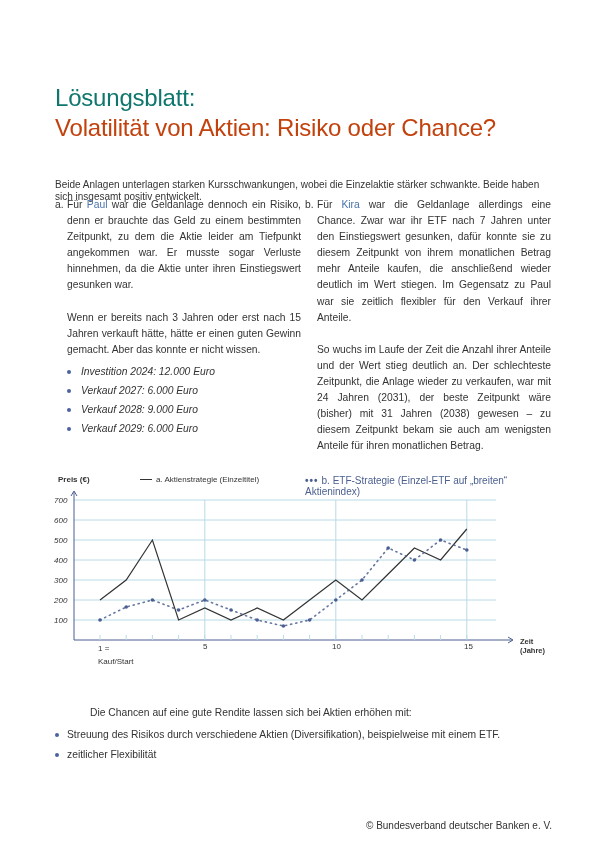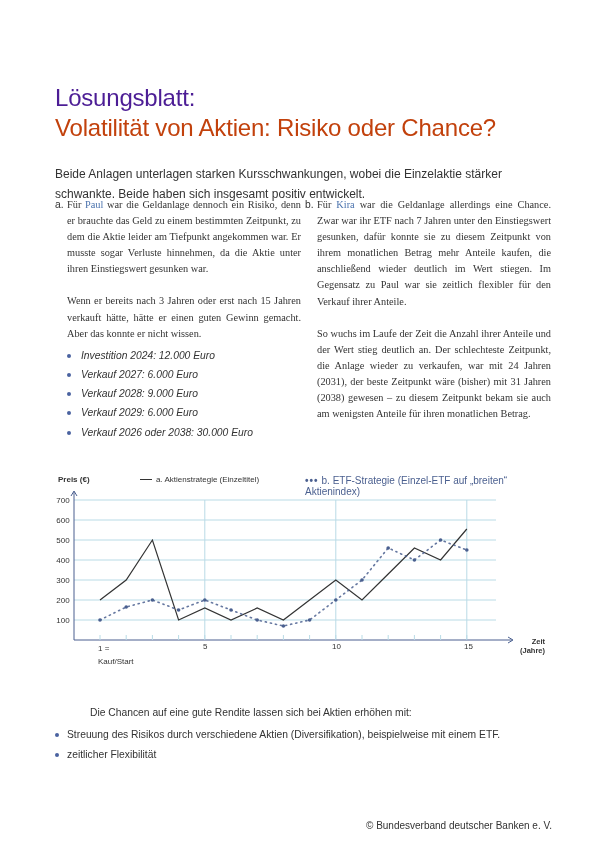--- a/index.html
+++ b/index.html
@@ -1,38 +1,38 @@
 <!DOCTYPE html>
 <html><head>
 <meta charset="utf-8">
 <style>
   * { box-sizing: border-box; margin: 0; padding: 0; }
   html, body { width: 600px; height: 857px; background: #ffffff; }
   body { font-family: "Liberation Sans", sans-serif; color: #222; position: relative; overflow: hidden; }
-  .title1 { position: absolute; left: 55px; top: 84px; font-size: 24px; color: #4c1d95; font-weight: normal; letter-spacing: -0.2px; text-align: right; }
+  .title1 { position: absolute; left: 55px; top: 84px; font-size: 24px; color: #0f766e; font-weight: normal; letter-spacing: -0.2px; text-align: right; }
   .title2 { position: absolute; left: 55px; top: 114px; font-size: 24px; color: #c2410c; font-weight: normal; letter-spacing: -0.2px; }
-  .intro { position: absolute; left: 55px; top: 164px; width: 495px; font-size: 12px; line-height: 20px; color: #333; }
+  .intro { position: absolute; left: 55px; top: 179px; width: 495px; font-size: 10px; line-height: 12px; color: #333; }
   .col { position: absolute; top: 197px; width: 246px; font-size: 10.3px; line-height: 16.1px; color: #333; text-align: justify; }
   .col.left { left: 55px; }
   .col.right { left: 305px; }
   .col .marker { position: absolute; left: 0; top: 0; }
-  .col .para { padding-left: 12px; font-family: Liberation Serif, serif; }
+  .col .para { padding-left: 12px; }
   .col .para + .para { margin-top: 16px; }
   .name { color: #4a72ad; }
   ul.bullets { list-style: none; padding-left: 12px; margin-top: 4px; }
   ul.bullets li { position: relative; padding-left: 14px; line-height: 19.2px; font-size: 10.3px; color: #333; font-style: italic; }
   ul.bullets li::before { content: ""; position: absolute; left: 0; top: 8px; width: 4px; height: 4px; border-radius: 50%; background: #4a62a0; }
   .chart { position: absolute; left: 50px; top: 468px; width: 500px; height: 200px; }
   .chart svg { position: absolute; left: 0; top: 0; }
   .legend-title { position: absolute; left: 8px; top: 7px; font-size: 8px; font-weight: bold; color: #333; }
   .legend-a { position: absolute; left: 90px; top: 7px; font-size: 8px; color: #333; }
   .legend-b { position: absolute; left: 255px; top: 7px; font-size: 10px; color: #4a5f8f; }
-  .ytick { position: absolute; left: 4px; width: 18px; font-size: 8px; color: #333; text-align: center; }
+  .ytick { position: absolute; left: 4px; width: 18px; font-size: 8px; color: #333; text-align: left; font-style: italic; }
   .xtick { position: absolute; top: 174px; font-size: 8px; color: #333; }
-  .xlabel { position: absolute; left: 470px; top: 169px; font-size: 7.5px; font-weight: bold; color: #333; text-align: right; line-height: 9px; }
+  .xlabel { position: absolute; left: 470px; top: 169px; font-size: 7.5px; font-weight: bold; color: #333; text-align: left; line-height: 9px; }
   .outro { position: absolute; left: 55px; top: 707px; font-size: 10.3px; color: #333; margin-left: 35px; }
   ul.outro-list { position: absolute; left: 55px; top: 725px; list-style: none; width: 500px; }
   ul.outro-list li { position: relative; padding-left: 12px; line-height: 19.5px; font-size: 10.3px; color: #333; }
   ul.outro-list li::before { content: ""; position: absolute; left: 0; top: 8px; width: 4px; height: 4px; border-radius: 50%; background: #4a62a0; }
   .footer { position: absolute; right: 48px; top: 820px; font-size: 10px; color: #333; }
 </style>
 </head>
 <body>
 
 <div class="title1">Lösungsblatt:</div>
@@ -42,21 +42,20 @@
 
 <div class="col left">
   <span class="marker">a.</span>
   <div class="para"><span>Für </span><span class="name">Paul</span><span> war die Geldanlage dennoch ein Risiko, denn er brauchte das Geld zu einem bestimmten Zeitpunkt, zu dem die Aktie leider am Tiefpunkt angekommen war. Er musste sogar Verluste hinnehmen, da die Aktie unter ihren Einstiegswert gesunken war.</span></div>
   <div class="para">Wenn er bereits nach 3 Jahren oder erst nach 15 Jahren verkauft hätte, hätte er einen guten Gewinn gemacht. Aber das konnte er nicht wissen.</div>
   <ul class="bullets">
     <li>Investition 2024: 12.000 Euro</li>
     <li>Verkauf 2027: 6.000 Euro</li>
     <li>Verkauf 2028: 9.000 Euro</li>
     <li>Verkauf 2029: 6.000 Euro</li>
-    <li>Verkauf 2026 oder 2038: 30.000 Euro</li>
   </ul>
 </div>
 
 <div class="col right">
   <span class="marker">b.</span>
   <div class="para"><span>Für </span><span class="name">Kira</span><span> war die Geldanlage allerdings eine Chance. Zwar war ihr ETF nach 7 Jahren unter den Einstiegswert gesunken, dafür konnte sie zu diesem Zeitpunkt von ihrem monatlichen Betrag mehr Anteile kaufen, die anschließend wieder deutlich im Wert stiegen. Im Gegensatz zu Paul war sie zeitlich flexibler für den Verkauf ihrer Anteile.</span></div>
   <div class="para">So wuchs im Laufe der Zeit die Anzahl ihrer Anteile und der Wert stieg deutlich an. Der schlechteste Zeitpunkt, die Anlage wieder zu verkaufen, war mit 24 Jahren (2031), der beste Zeitpunkt wäre (bisher) mit 31 Jahren (2038) gewesen – zu diesem Zeitpunkt bekam sie auch am wenigsten Anteile für ihren monatlichen Betrag.</div>
 </div>
 
 <div class="chart">

